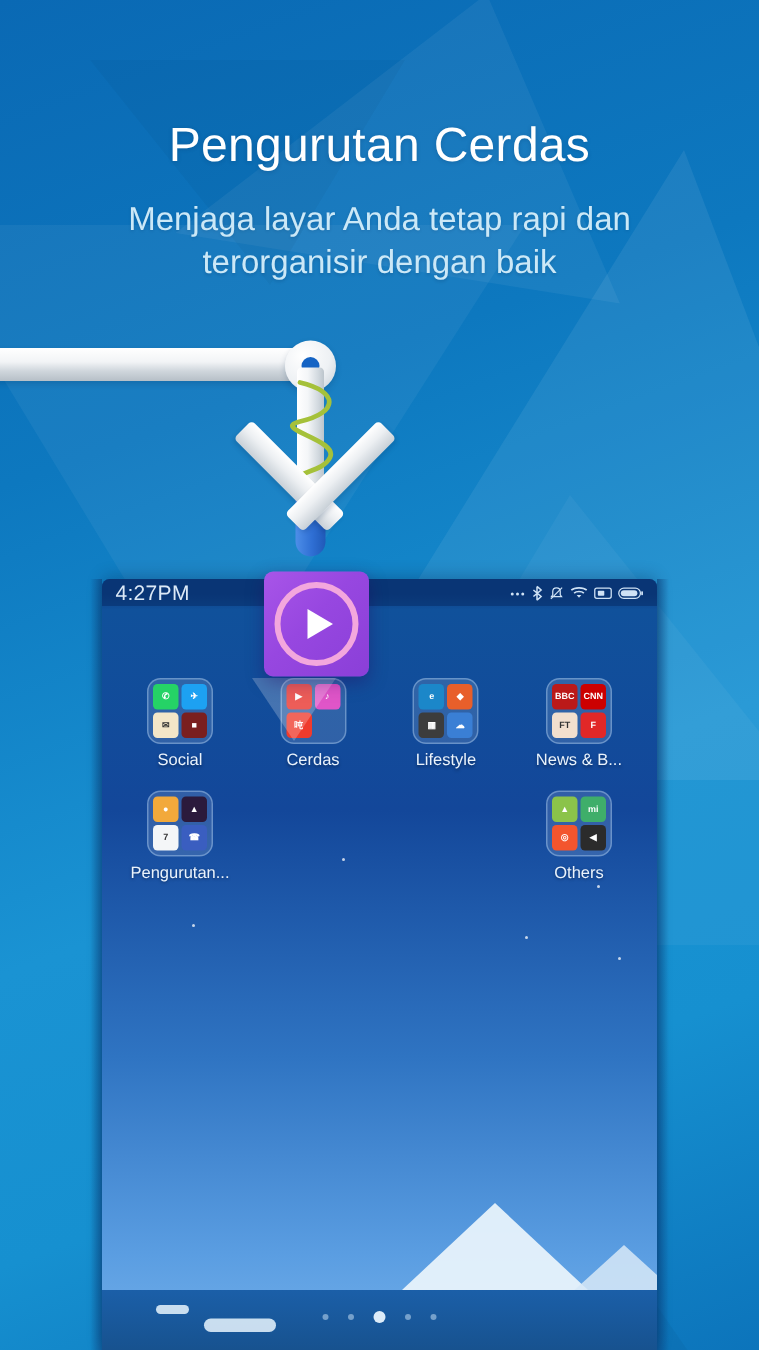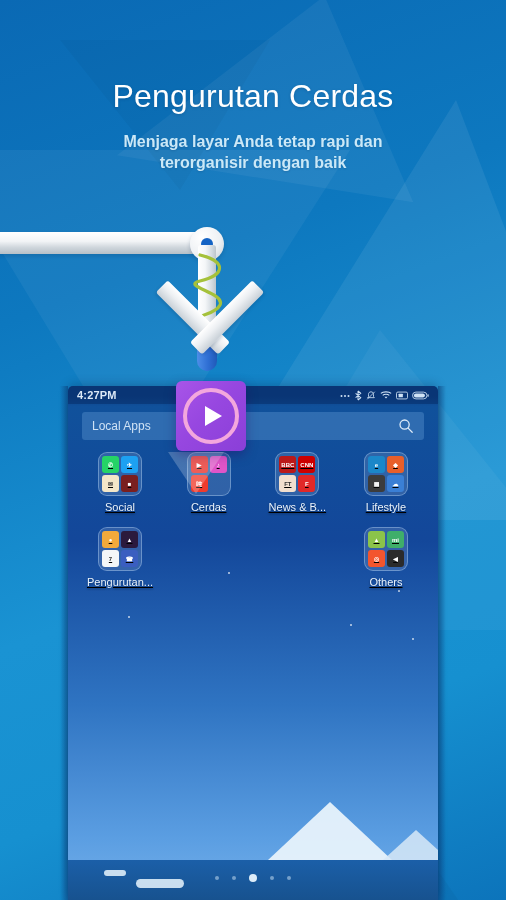--- a/index.html
+++ b/index.html
@@ -35,21 +35,21 @@
     border-left:150px solid transparent;border-right:180px solid transparent;
     border-bottom:260px solid rgba(0,0,0,.035);}
 
   
   .headline-wrap{position:absolute;top:78px;left:0;width:506px;text-align:center;}
   .headline{
     color:#ffffff;font-size:32px;font-weight:400;letter-spacing:.2px;line-height:1.15;
     text-shadow:0 1px 3px rgba(0,40,80,.22);
   }
   .subhead{
-    margin-top:16px;color:#cbe8f7;font-size:16px;font-weight:700;line-height:1.32;
+    margin-top:16px;color:#cbe8f7;font-size:22px;font-weight:400;line-height:1.32;
     text-shadow:0 1px 2px rgba(0,40,80,.18);
   }
   .subhead .l2{display:block;}
 
   
   .crane{position:absolute;top:215px;left:0;width:506px;height:200px;}
   .beam{
     position:absolute;top:17px;left:-6px;width:222px;height:22px;
     background:linear-gradient(180deg,#ffffff 0%,#f2f4f6 42%,#cfd6dc 70%,#b6bfc7 100%);
     border-radius:4px;
@@ -116,35 +116,35 @@
   }
   .phone-edge-l{left:60px;background:linear-gradient(90deg,rgba(0,0,0,0) 0%,rgba(10,60,120,.55) 100%);}
   .phone-edge-r{left:438px;background:linear-gradient(270deg,rgba(0,0,0,0) 0%,rgba(10,60,120,.55) 100%);}
 
   .statusbar{
     position:absolute;top:0;left:0;width:370px;height:18px;
     display:flex;align-items:center;justify-content:space-between;
     padding:0 9px;box-sizing:border-box;
     background:rgba(8,46,103,.55);
   }
-  .clock{color:#dce9f7;font-size:11px;font-weight:700;letter-spacing:.2px;}
+  .clock{color:#dce9f7;font-size:14px;font-weight:400;letter-spacing:.2px;}
   .sysicons{display:flex;align-items:center;gap:4px;}
   .sysicons svg{display:block;}
 
   .searchbar{
     position:absolute;top:26px;left:14px;width:342px;height:28px;
     background:rgba(120,175,230,.30);
     border-radius:3px;
     display:flex;align-items:center;justify-content:space-between;
     padding:0 10px;box-sizing:border-box;
   }
   .searchbar .ph{color:#cfe2f5;font-size:12px;}
 
   .grid{
-    position:absolute;top:66px;left:10px;width:350px;text-decoration:underline;
+    position:absolute;top:66px;left:10px;width:350px;
   }
   .row{display:flex;justify-content:space-between;margin-bottom:14px;}
   .folder{width:84px;display:flex;flex-direction:column;align-items:center;}
   .fbox{
     width:44px;height:44px;border-radius:9px;
     background:rgba(255,255,255,.13);
     border:1px solid rgba(190,220,250,.40);
     display:grid;grid-template-columns:1fr 1fr;grid-template-rows:1fr 1fr;
     gap:2px;padding:3px;box-sizing:border-box;
   }
@@ -272,27 +272,20 @@
           <rect x="3" y="3" width="5" height="4" rx="0.6" fill="#cfe2f5"></rect>
         </svg>
         <svg width="17" height="9" viewBox="0 0 20 10">
           <rect x="0.6" y="1" width="17" height="8" rx="4" fill="none" stroke="#cfe2f5" stroke-width="1"></rect>
           <rect x="2.2" y="2.6" width="13" height="4.8" rx="2.4" fill="#cfe2f5"></rect>
           <rect x="18.2" y="3.4" width="1.4" height="3.2" rx="0.6" fill="#cfe2f5"></rect>
         </svg>
       </span>
     </div>
 
-    <div class="searchbar">
-      <span class="ph">Local Apps</span>
-      <svg width="16" height="16" viewBox="0 0 16 16">
-        <circle cx="6.6" cy="6.6" r="4.6" fill="none" stroke="#dceaf8" stroke-width="1.3"></circle>
-        <line x1="10.1" y1="10.1" x2="14.2" y2="14.2" stroke="#dceaf8" stroke-width="1.3" stroke-linecap="round"></line>
-      </svg>
-    </div>
 
     <div class="star" style="top:230px;left:60px;"></div>
     <div class="star" style="top:238px;left:282px;"></div>
     <div class="star" style="top:252px;left:344px;"></div>
     <div class="star" style="top:186px;left:160px;"></div>
     <div class="star" style="top:204px;left:330px;"></div>
 
     <div class="mtn mtn-big"></div>
     <div class="mtn mtn-small"></div>
     <div class="sea"></div>
@@ -315,35 +308,35 @@
             <div class="fbox">
               <div class="mini" style="background: rgb(232, 48, 42);">▶</div>
               <div class="mini" style="background: rgb(224, 85, 200);">♪</div>
               <div class="mini" style="background: rgb(239, 59, 45);">吨</div>
               <div class="mini" style="background: transparent;"></div>
             </div>
             <div class="flabel">Cerdas</div>
           </div>
           <div class="folder">
             <div class="fbox">
+              <div class="mini" style="background: rgb(27, 135, 201);">e</div>
+              <div class="mini" style="background: rgb(232, 95, 42);">◆</div>
+              <div class="mini" style="background: rgb(60, 60, 60);">▦</div>
+              <div class="mini" style="background: rgb(58, 127, 213);">☁</div>
+            </div>
+            <div class="flabel">Lifestyle</div>
+          </div>
+          <div class="folder">
+            <div class="fbox">
               <div class="mini" style="background: rgb(187, 25, 25);">BBC</div>
               <div class="mini" style="background: rgb(204, 0, 0);">CNN</div>
               <div class="mini" style="background: rgb(242, 223, 206); color: rgb(51, 51, 51);">FT</div>
               <div class="mini" style="background: rgb(225, 40, 40);">F</div>
             </div>
             <div class="flabel">News &amp; B...</div>
-          </div>
-          <div class="folder">
-            <div class="fbox">
-              <div class="mini" style="background: rgb(27, 135, 201);">e</div>
-              <div class="mini" style="background: rgb(232, 95, 42);">◆</div>
-              <div class="mini" style="background: rgb(60, 60, 60);">▦</div>
-              <div class="mini" style="background: rgb(58, 127, 213);">☁</div>
-            </div>
-            <div class="flabel">Lifestyle</div>
           </div>
         </div>
       <div class="row">
 
           <div class="folder">
             <div class="fbox">
               <div class="mini" style="background: rgb(242, 169, 59);">●</div>
               <div class="mini" style="background: rgb(43, 26, 60);">▲</div>
               <div class="mini" style="background: rgb(244, 246, 248); color: rgb(51, 51, 51);">7</div>
               <div class="mini" style="background: rgb(58, 94, 192);">☎</div>

